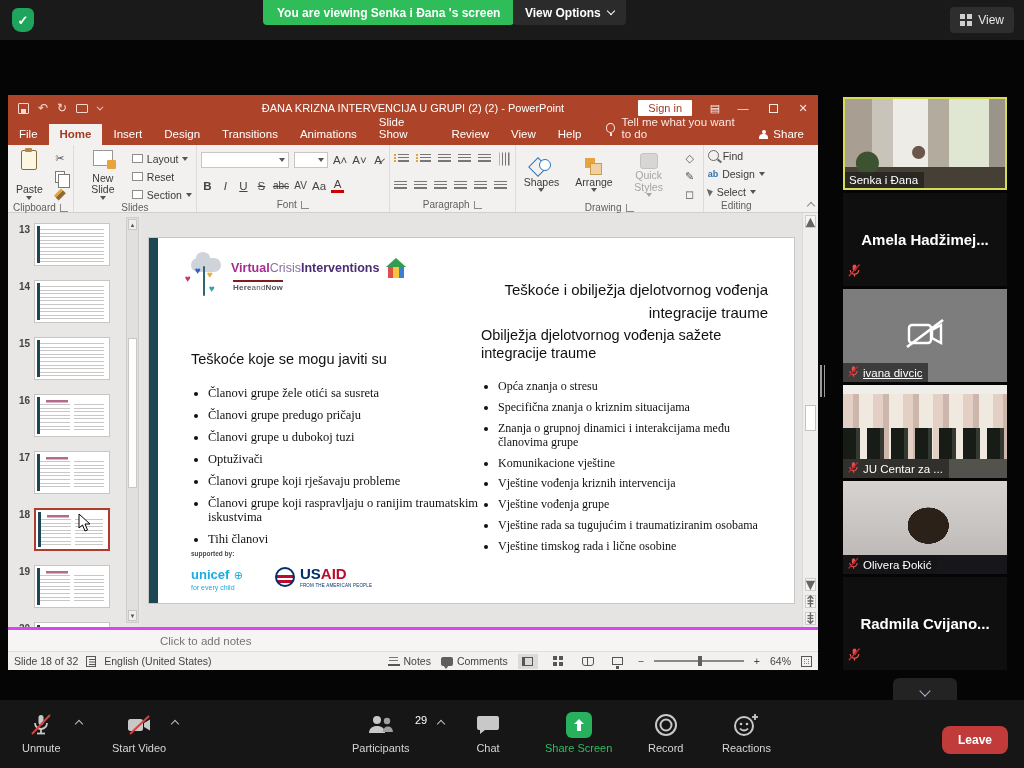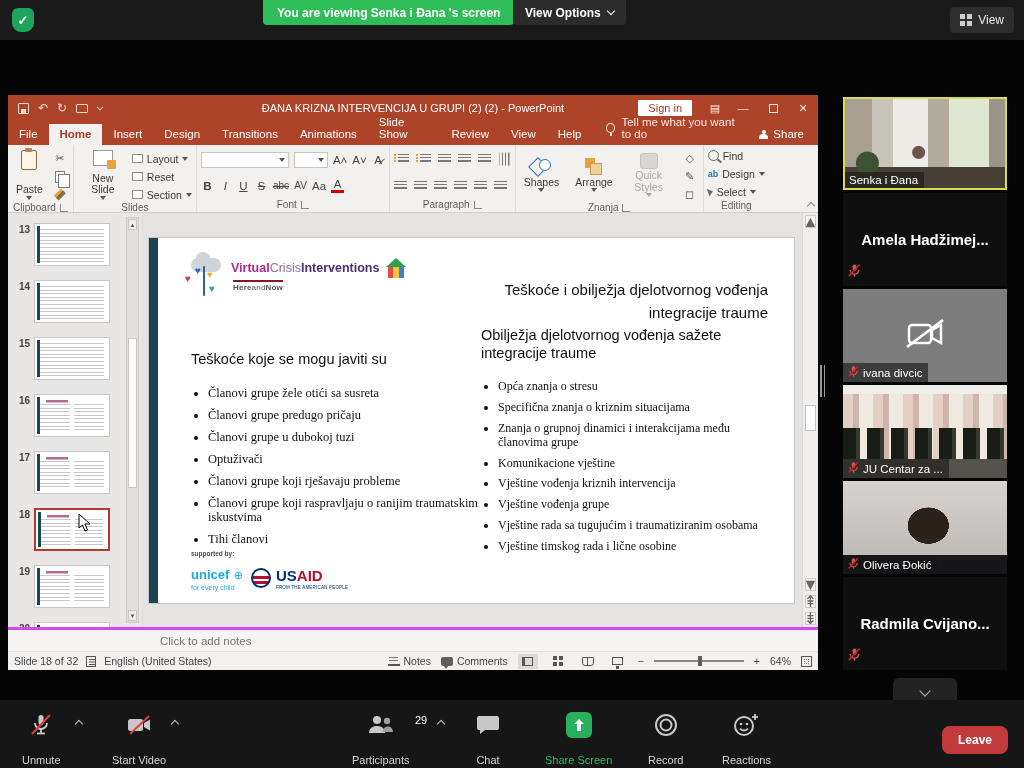--- a/index.html
+++ b/index.html
@@ -124,21 +124,21 @@
   .house .base{position:absolute;left:3px;top:9px;width:16px;height:11px;background:linear-gradient(90deg,#e44b4b 0 33%,#f5c53a 33% 66%,#3a7fd5 66%);}
   .stitle{position:absolute;right:26px;top:40px;width:300px;text-align:right;font-size:15px;line-height:1.55;color:#111;}
   .lcol{position:absolute;left:42px;top:112px;width:292px;}
   .rcol{position:absolute;left:332px;top:88px;width:296px;}
   .shead{font-size:14.5px;font-weight:normal;color:#111;line-height:1.25;margin-bottom:18px;}
   ul.sbul{margin:0;padding-left:17px;}
   ul.sbul li{font-family:"Liberation Serif",serif;font-size:12.5px;color:#111;margin-bottom:8px;line-height:1.12;}
   .rcol ul.sbul li{font-size:12px;margin-bottom:7.5px;}
   .sup{position:absolute;left:42px;top:312px;}
   .suplbl{font-size:6.5px;font-weight:bold;color:#4a4a4a;}
-  .logorow{display:flex;align-items:center;gap:8px;margin-top:8px;}
+  .logorow{display:flex;align-items:flex-start;gap:32px;margin-top:8px;}
   .unicef .uname{color:#1cabe2;font-weight:bold;font-size:13px;}
   .unicef .uglobe{color:#1cabe2;font-size:11px;}
   .unicef .utag{color:#1cabe2;font-size:7px;margin-top:1px;}
   .usaid{display:flex;align-items:center;gap:5px;}
   .uscircle{width:20px;height:20px;border-radius:50%;border:2px solid #002f6c;background:linear-gradient(180deg,#fff 0 40%,#ba0c2f 40% 55%,#fff 55% 70%,#ba0c2f 70% 85%,#fff 85%);}
   .ustext .usword{font-size:15px;font-weight:bold;line-height:1;}
   .ustext .us{color:#002f6c;}
   .ustext .aid{color:#ba0c2f;}
   .ustext .ustag{font-size:4.5px;color:#002f6c;letter-spacing:.2px;}
 
@@ -191,21 +191,21 @@
      repeating-linear-gradient(90deg,#e3cfc4 0 10px,#cdb7ac 10px 16px,#f0e9df 16px 30px);}
   .ju-chairs{position:absolute;left:0;right:0;top:46%;height:34%;background:repeating-linear-gradient(90deg,#171c17 0 13px,#343a32 13px 17px,transparent 17px 24px);}
   .scene-oli{background:
      linear-gradient(0deg,#17161a 0 20%,transparent 20%),
      radial-gradient(ellipse 34px 30px at 52% 48%, #2b2119 0 60%, transparent 61%),
      linear-gradient(180deg,#d6d3d0,#b9b4b1);}
   .collapsebtn{position:absolute;left:893px;top:678px;width:64px;height:28px;background:#232323;border-radius:6px;display:flex;align-items:center;justify-content:center;color:#aeb2c8;cursor:pointer;}
 
   
   .bottombar{position:absolute;left:0;top:700px;width:1024px;height:68px;background:#161616;}
-  .bitem{position:absolute;top:12px;display:flex;flex-direction:column;align-items:center;gap:16px;color:#d6d6d6;font-size:11px;cursor:pointer;}
+  .bitem{position:absolute;top:12px;display:flex;flex-direction:column;align-items:center;gap:4px;color:#d6d6d6;font-size:11px;cursor:pointer;}
   .bitem .lbl{white-space:nowrap;}
   .accchv{position:absolute;top:18px;color:#bdbdbd;}
   .count{color:#fff;font-size:11px;position:absolute;top:14px;}
   .sharebox{width:26px;height:26px;background:#27b15c;border-radius:6px;display:flex;align-items:center;justify-content:center;}
   .green{color:#2dbd5f;}
   .leavebtn{position:absolute;right:16px;top:26px;background:#c23b3b;color:#fff;font-size:12px;font-weight:bold;padding:7px 16px;border-radius:8px;cursor:pointer;}
 </style>
 </head>
 <body>
 
@@ -405,21 +405,21 @@
                 <span class="tri" style="border-top-color:#a7a5a3"></span>
               </span>
           </div>
           <div class="minicol">
             <span class="mini">◇</span>
             <span class="mini">✎</span>
             <span class="mini">◻</span>
           </div>
         </div>
         <div class="glabel">
-            <span>Znanja</span>
+            <span>Drawing</span>
             <span class="dl"></span>
           </div>
       </div>
 
       <div class="rgroup" style="border-right:none;">
         <div style="flex:1;display:flex;flex-direction:column;justify-content:center;gap:3px;">
           <span class="srow">
               <span class="icon-find"></span>
               <span>Find</span>
             </span>
@@ -658,21 +658,21 @@
     </div>
 
     <div class="tile scene-gray">
       <span class="camoff">
         <svg width="44" height="34" viewBox="0 0 44 34">
             <rect x="6" y="8" width="22" height="18" rx="3" fill="none" stroke="#fff" stroke-width="2.4"></rect>
             <polygon points="29,13 38,8 38,26 29,21" fill="none" stroke="#fff" stroke-width="2.4"></polygon>
             <line x1="4" y1="30" x2="40" y2="3" stroke="#fff" stroke-width="2.8"></line>
           </svg>
       </span>
-      <span class="nametag" style="background:#3c3c3c;">
+      <span class="nametag" style="background:#3c3c3c;text-decoration:underline;">
         <span class="micbadge2">
           <svg width="13" height="13" viewBox="0 0 16 16">
               <rect x="6" y="1.5" width="4" height="7" rx="2" fill="#e05252"></rect>
               <path d="M3.5 7.5a4.5 4.5 0 0 0 9 0" fill="none" stroke="#e05252" stroke-width="1.4"></path>
               <line x1="8" y1="12" x2="8" y2="14.5" stroke="#e05252" stroke-width="1.4"></line>
               <line x1="2" y1="14" x2="13.5" y2="1.5" stroke="#c22727" stroke-width="1.6"></line>
             </svg>
         </span>
         <span>ivana divcic</span>
       </span>

